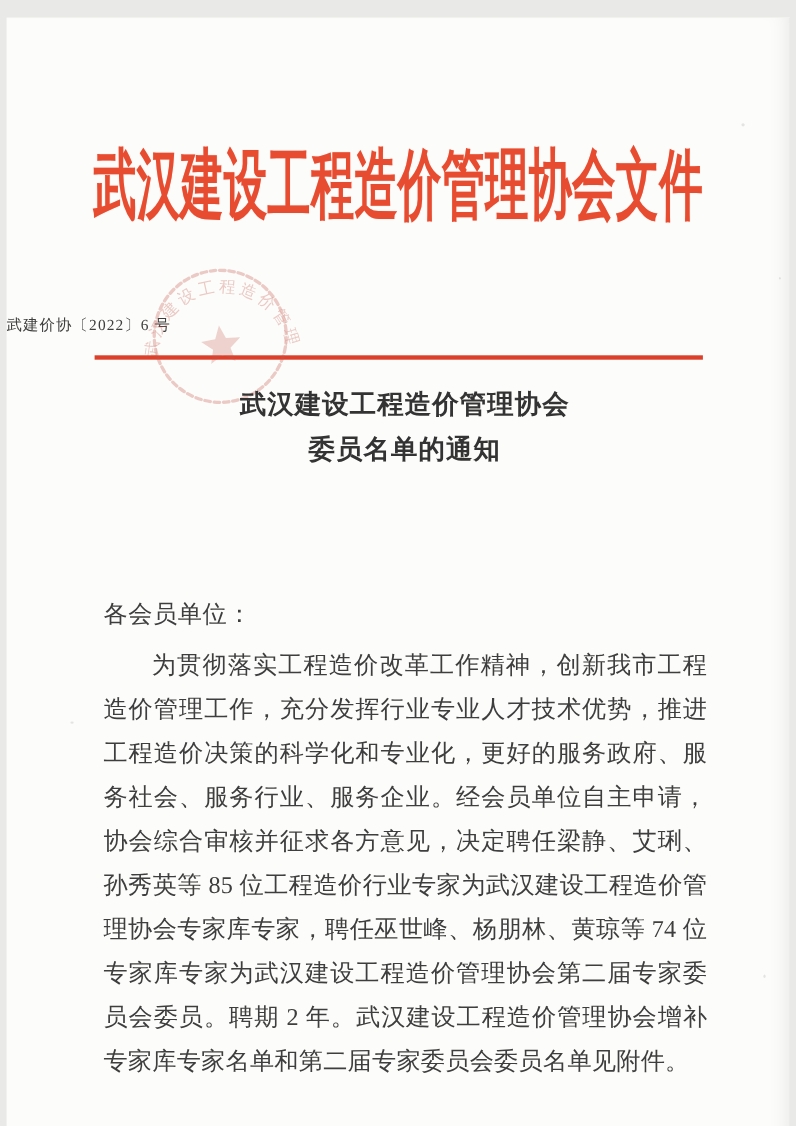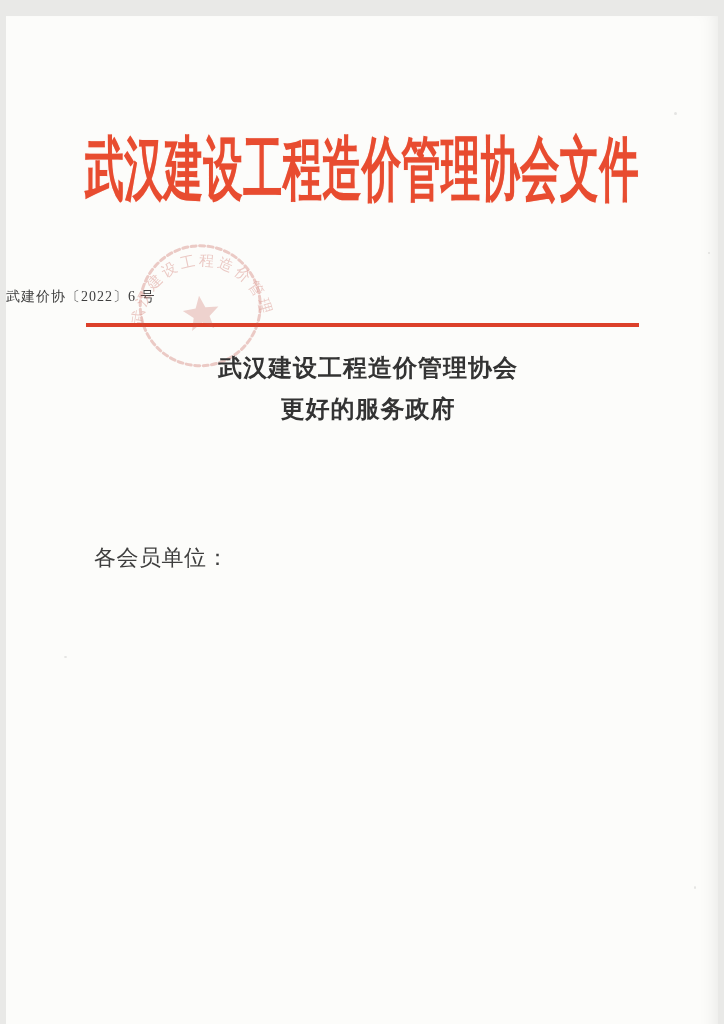--- a/index.html
+++ b/index.html
@@ -130,25 +130,26 @@
     </defs>
     <circle cx="80" cy="72" r="60" fill="none" stroke="#c4554a" stroke-width="3" stroke-linecap="round" stroke-dasharray="5 3.5" opacity="0.55"></circle>
     <text font-size="15" fill="#c4554a" opacity="0.55" letter-spacing="3" font-family="Liberation Serif, DejaVu Serif, serif">
       <textPath href="#sealArc" startOffset="4%">武汉建设工程造价管理协会</textPath>
     </text>
     <path d="M80,62 L84.9,74.1 L97.9,75 L88,83.4 L91.2,96 L80,89 L68.8,96 L72,83.4 L62.1,75 L75.1,74.1 Z" fill="#c4554a" opacity="0.45"></path>
   </svg>
 
   <div class="doc-title">
     <div>武汉建设工程造价管理协会</div>
-    <div>更好的服务政府</div>
+    <div>委员名单的通知</div>
   </div>
 
   <div class="content">
     <div class="salutation">各会员单位：</div>
+    <p class="body-paragraph">为贯彻落实工程造价改革工作精神，创新我市工程造价管理工作，充分发挥行业专业人才技术优势，推进工程造价决策的科学化和专业化，更好的服务政府、服务社会、服务行业、服务企业。经会员单位自主申请，协会综合审核并征求各方意见，决定聘任梁静、艾琍、孙秀英等 85 位工程造价行业专家为武汉建设工程造价管理协会专家库专家，聘任巫世峰、杨朋林、黄琼等 74 位专家库专家为武汉建设工程造价管理协会第二届专家委员会委员。聘期 2 年。武汉建设工程造价管理协会增补专家库专家名单和第二届专家委员会委员名单见附件。</p>
   </div>
 
   <div class="speck" style="left:668px; top:96px;  width:3px; height:3px;"></div>
   <div class="speck" style="left:702px; top:236px; width:2px; height:2px;"></div>
   <div class="speck" style="left:58px;  top:640px; width:3px; height:2px;"></div>
   <div class="speck" style="left:688px; top:870px; width:2px; height:3px;"></div>
 
 </div>
 
 </body></html>

